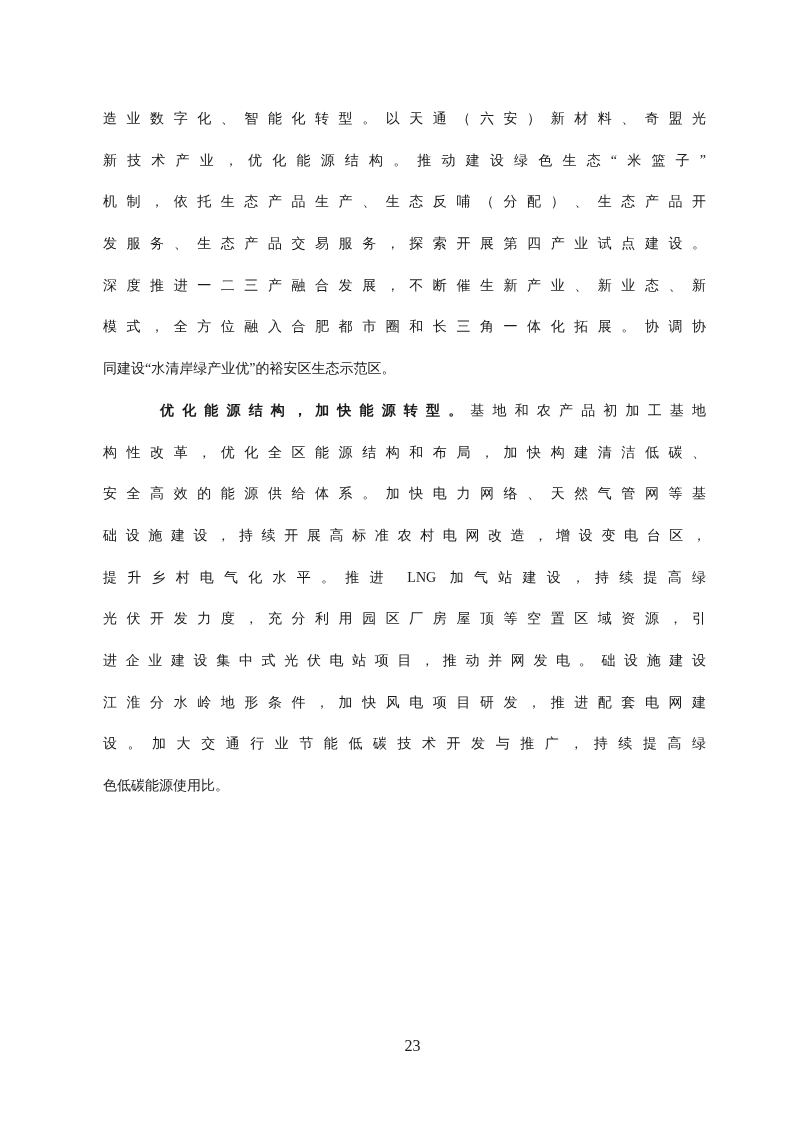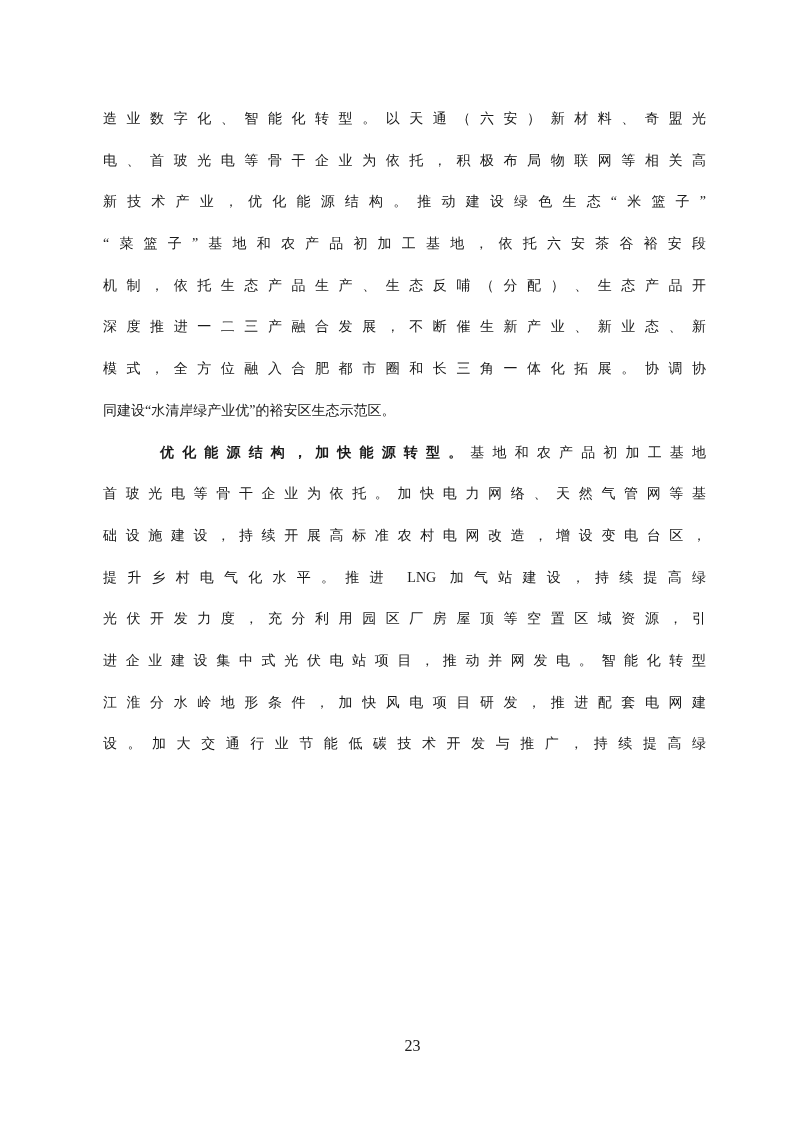--- a/index.html
+++ b/index.html
@@ -55,38 +55,39 @@
   }
 </style>
 </head>
 <body>
 
 <div class="page">
   <div class="text-block">
 
     <div class="paragraph">
       <div class="line">造业数字化、智能化转型。以天通（六安）新材料、奇盟光</div>
-      <div class="line">电、首玻光电等骨干企业为依托，积极布局物联网等相关高</div>
       <div class="line">新技术产业，优化能源结构。推动建设绿色生态“米篮子”</div>
-      <div class="line">“菜篮子”基地和农产品初加工基地，依托六安茶谷裕安段</div>
       <div class="line">机制，依托生态产品生产、生态反哺（分配）、生态产品开</div>
+      <div class="line">发服务、生态产品交易服务，探索开展第四产业试点建设。</div>
       <div class="line">深度推进一二三产融合发展，不断催生新产业、新业态、新</div>
       <div class="line">模式，全方位融入合肥都市圈和长三角一体化拓展。协调协</div>
       <div class="line line-end">同建设“水清岸绿产业优”的裕安区生态示范区。</div>
     </div>
 
     <div class="paragraph">
       <div class="line line-indent"><span class="lead-bold">优化能源结构，加快能源转型。</span><span>基地和农产品初加工基地</span></div>
-      <div class="line">首玻光电等骨干企业为依托。加快电力网络、天然气管网等基</div>
+      <div class="line">构性改革，优化全区能源结构和布局，加快构建清洁低碳、</div>
+      <div class="line">安全高效的能源供给体系。加快电力网络、天然气管网等基</div>
       <div class="line">础设施建设，持续开展高标准农村电网改造，增设变电台区，</div>
       <div class="line">提升乡村电气化水平。推进 LNG 加气站建设，持续提高绿</div>
       <div class="line">光伏开发力度，充分利用园区厂房屋顶等空置区域资源，引</div>
-      <div class="line">进企业建设集中式光伏电站项目，推动并网发电。智能化转型</div>
+      <div class="line">进企业建设集中式光伏电站项目，推动并网发电。础设施建设</div>
       <div class="line">江淮分水岭地形条件，加快风电项目研发，推进配套电网建</div>
       <div class="line">设。加大交通行业节能低碳技术开发与推广，持续提高绿</div>
+      <div class="line line-end">色低碳能源使用比。</div>
     </div>
 
     <div class="paragraph">
     </div>
 
   </div>
 
   <div class="page-number">23</div>
 </div>
 

